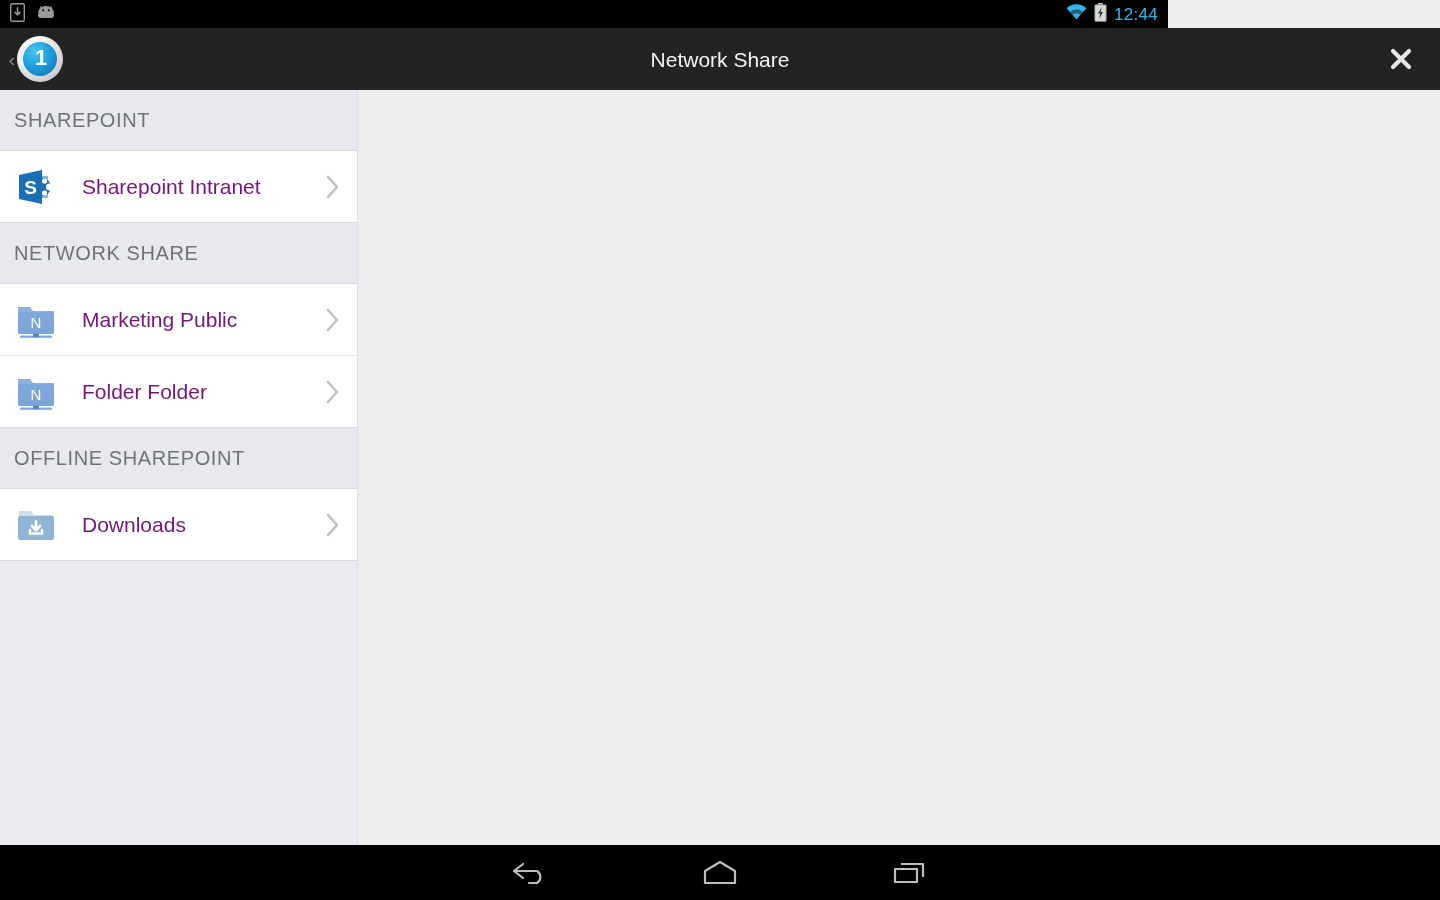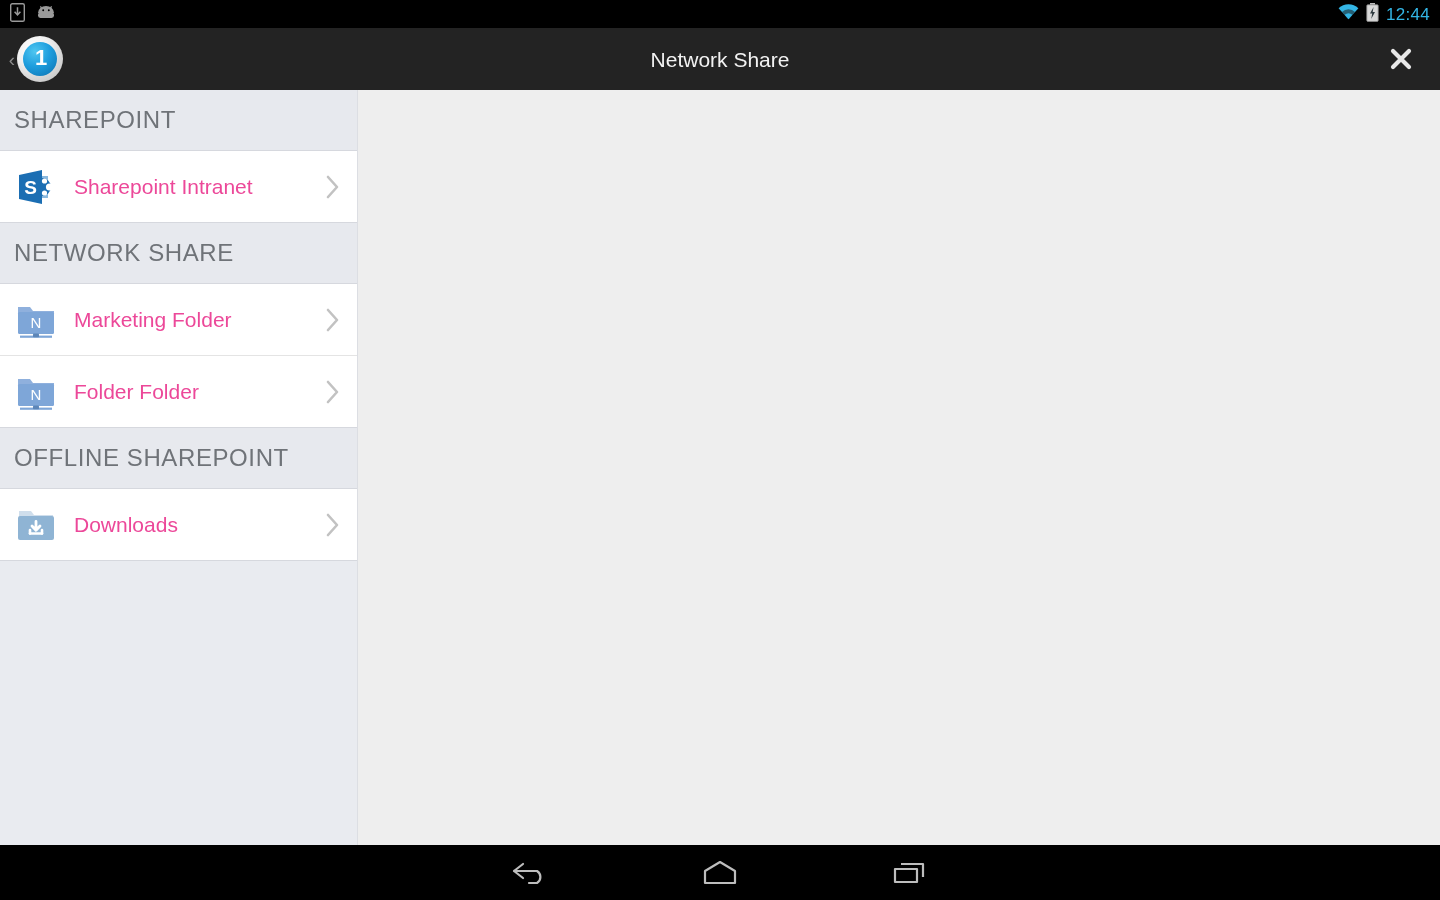--- a/index.html
+++ b/index.html
@@ -5,21 +5,21 @@
   * { margin:0; padding:0; box-sizing:border-box; }
   html,body {
     width:1440px; height:900px; overflow:hidden;
     font-family:"Liberation Sans", sans-serif;
     background:#eeeeee;
   }
   #screen { position:relative; width:1440px; height:900px; }
 
   
   .statusbar {
-    position:absolute; left:0; top:0; width:1440px; height:28px;
+    position:absolute; left:0; top:0; width:1168px; height:28px;
     background:#000; display:flex; align-items:center;
   }
   .sb-left { display:flex; align-items:center; gap:10px; padding-left:10px; }
   .sb-right {
     margin-left:auto; display:flex; align-items:center; gap:7px; padding-right:10px;
   }
   .sb-time {
     color:#33b5e5; font-size:17px; letter-spacing:.3px; line-height:1;
     font-family:"Liberation Sans", sans-serif;
   }
@@ -66,30 +66,30 @@
   }
   .sidebar {
     position:absolute; left:0; top:0; width:358px; height:755px;
     background:#e9ebf0; border-right:1px solid #dcdee3; overflow:hidden;
   }
   .section-header {
     height:61px; background:#e7e9ee; display:flex; align-items:center;
     padding-left:14px; border-bottom:1px solid #d6d8de;
   }
   .section-header span {
-    color:#6f7378; font-size:24px; letter-spacing:.6px;
+    color:#6f7378; font-size:20px; letter-spacing:.6px;
   }
   .row {
     height:72px; background:#ffffff; display:flex; align-items:center;
     padding-left:14px; padding-right:16px; border-bottom:1px solid #e4e4e4;
   }
   .row.last { border-bottom:1px solid #d6d8de; }
   .row-icon { width:44px; height:44px; flex:none; position:relative; }
   .row-label {
-    margin-left:16px; font-size:21px; color:#ec4899; line-height:1;
+    margin-left:24px; font-size:21px; color:#701a75; line-height:1;
     white-space:nowrap;
   }
   .chev {
     margin-left:auto; width:16px; height:28px; flex:none;
   }
 
   
   .navbar {
     position:absolute; left:0; bottom:0; width:1440px; height:55px;
     background:#000; display:flex; align-items:center; justify-content:center;
@@ -187,21 +187,21 @@
       <div class="row">
         <span class="row-icon">
           <svg width="44" height="44" viewBox="0 0 44 44">
             <path d="M4 9 L16 9 L19 13 L40 13 L40 16 L4 16 Z" fill="#8fb0dd"></path>
             <rect x="4" y="14" width="36" height="22" rx="1.5" fill="#7ea6d8"></rect>
             <text x="22" y="30" font-family="Liberation Sans, sans-serif" font-size="15" fill="#ffffff" text-anchor="middle">N</text>
             <rect x="6" y="37.6" width="32" height="2.2" fill="#7ea6d8"></rect>
             <rect x="19" y="35.6" width="6" height="3.6" rx="0.8" fill="#5d86b8"></rect>
           </svg>
         </span>
-        <span class="row-label">Marketing Folder</span>
+        <span class="row-label">Marketing Public</span>
         <span class="chev">
           <svg width="16" height="28" viewBox="0 0 16 28">
             <path d="M3 4 L12 14 L3 24" fill="none" stroke="#c2c2c2" stroke-width="2.6" stroke-linecap="round" stroke-linejoin="round"></path>
           </svg>
         </span>
       </div>
       <div class="row last">
         <span class="row-icon">
           <svg width="44" height="44" viewBox="0 0 44 44">
             <path d="M4 9 L16 9 L19 13 L40 13 L40 16 L4 16 Z" fill="#8fb0dd"></path>

